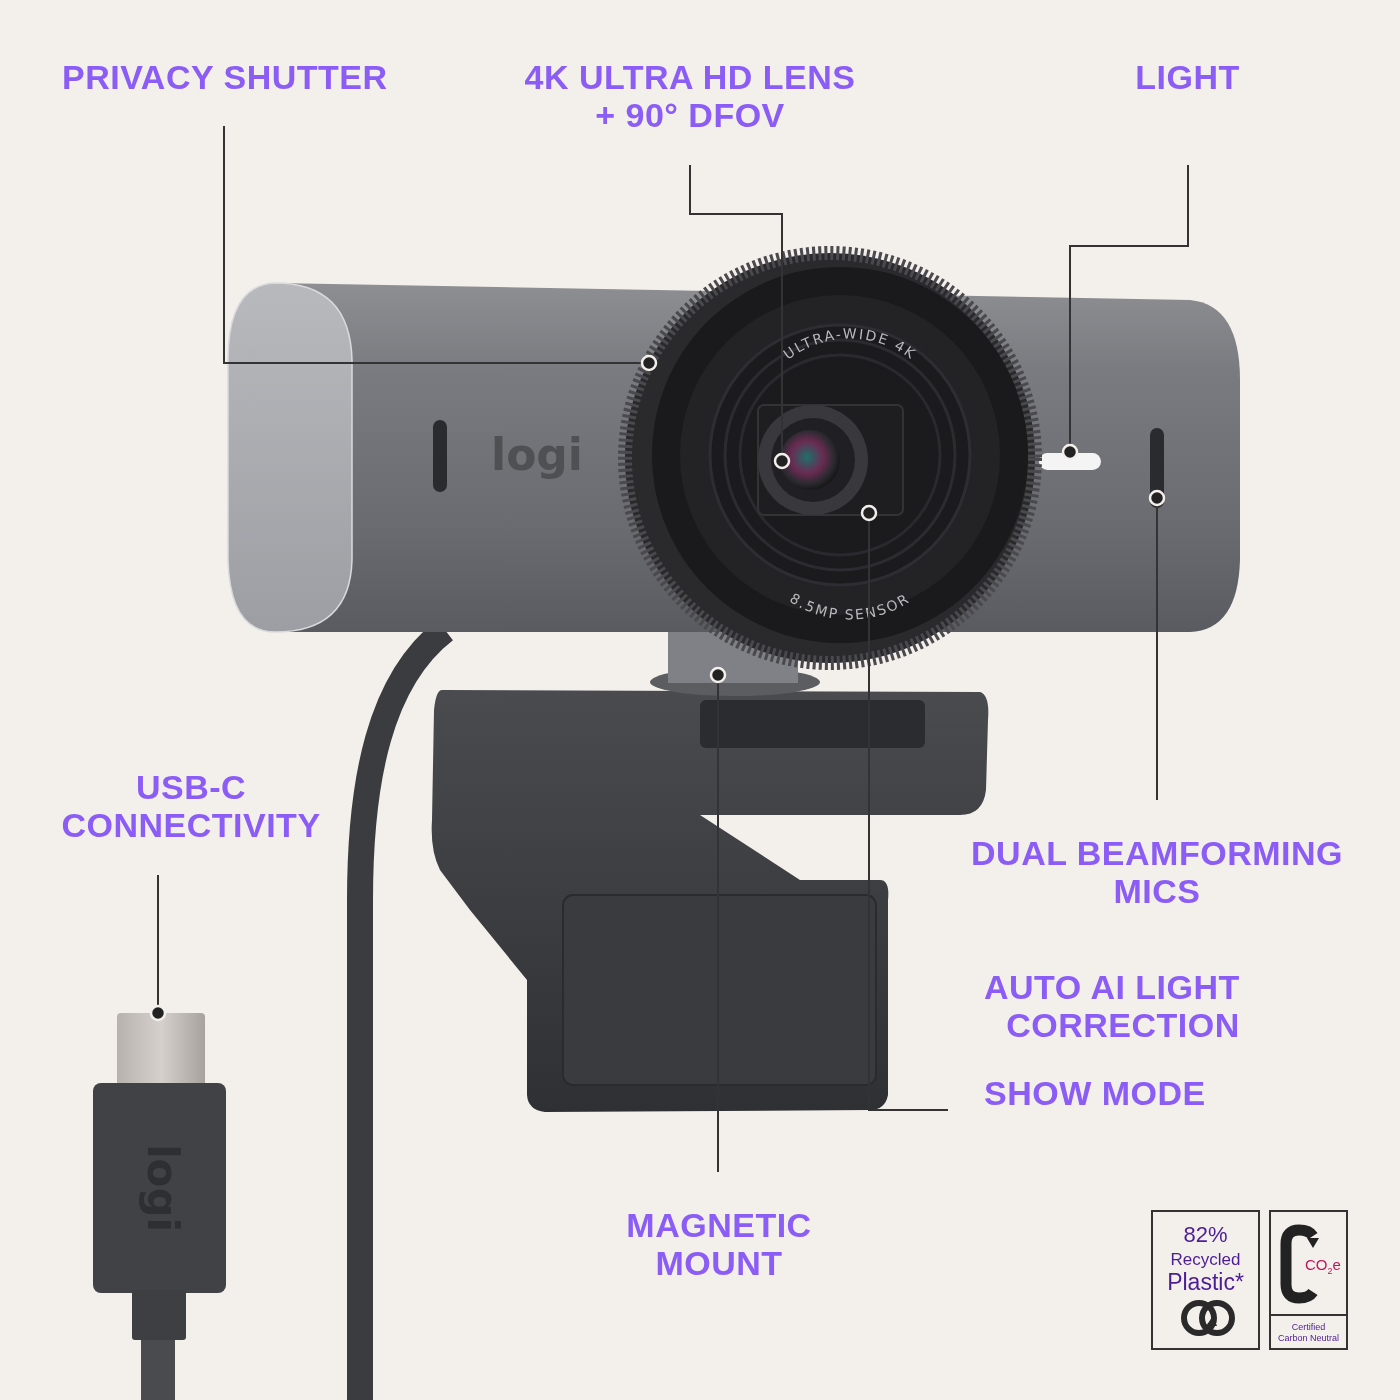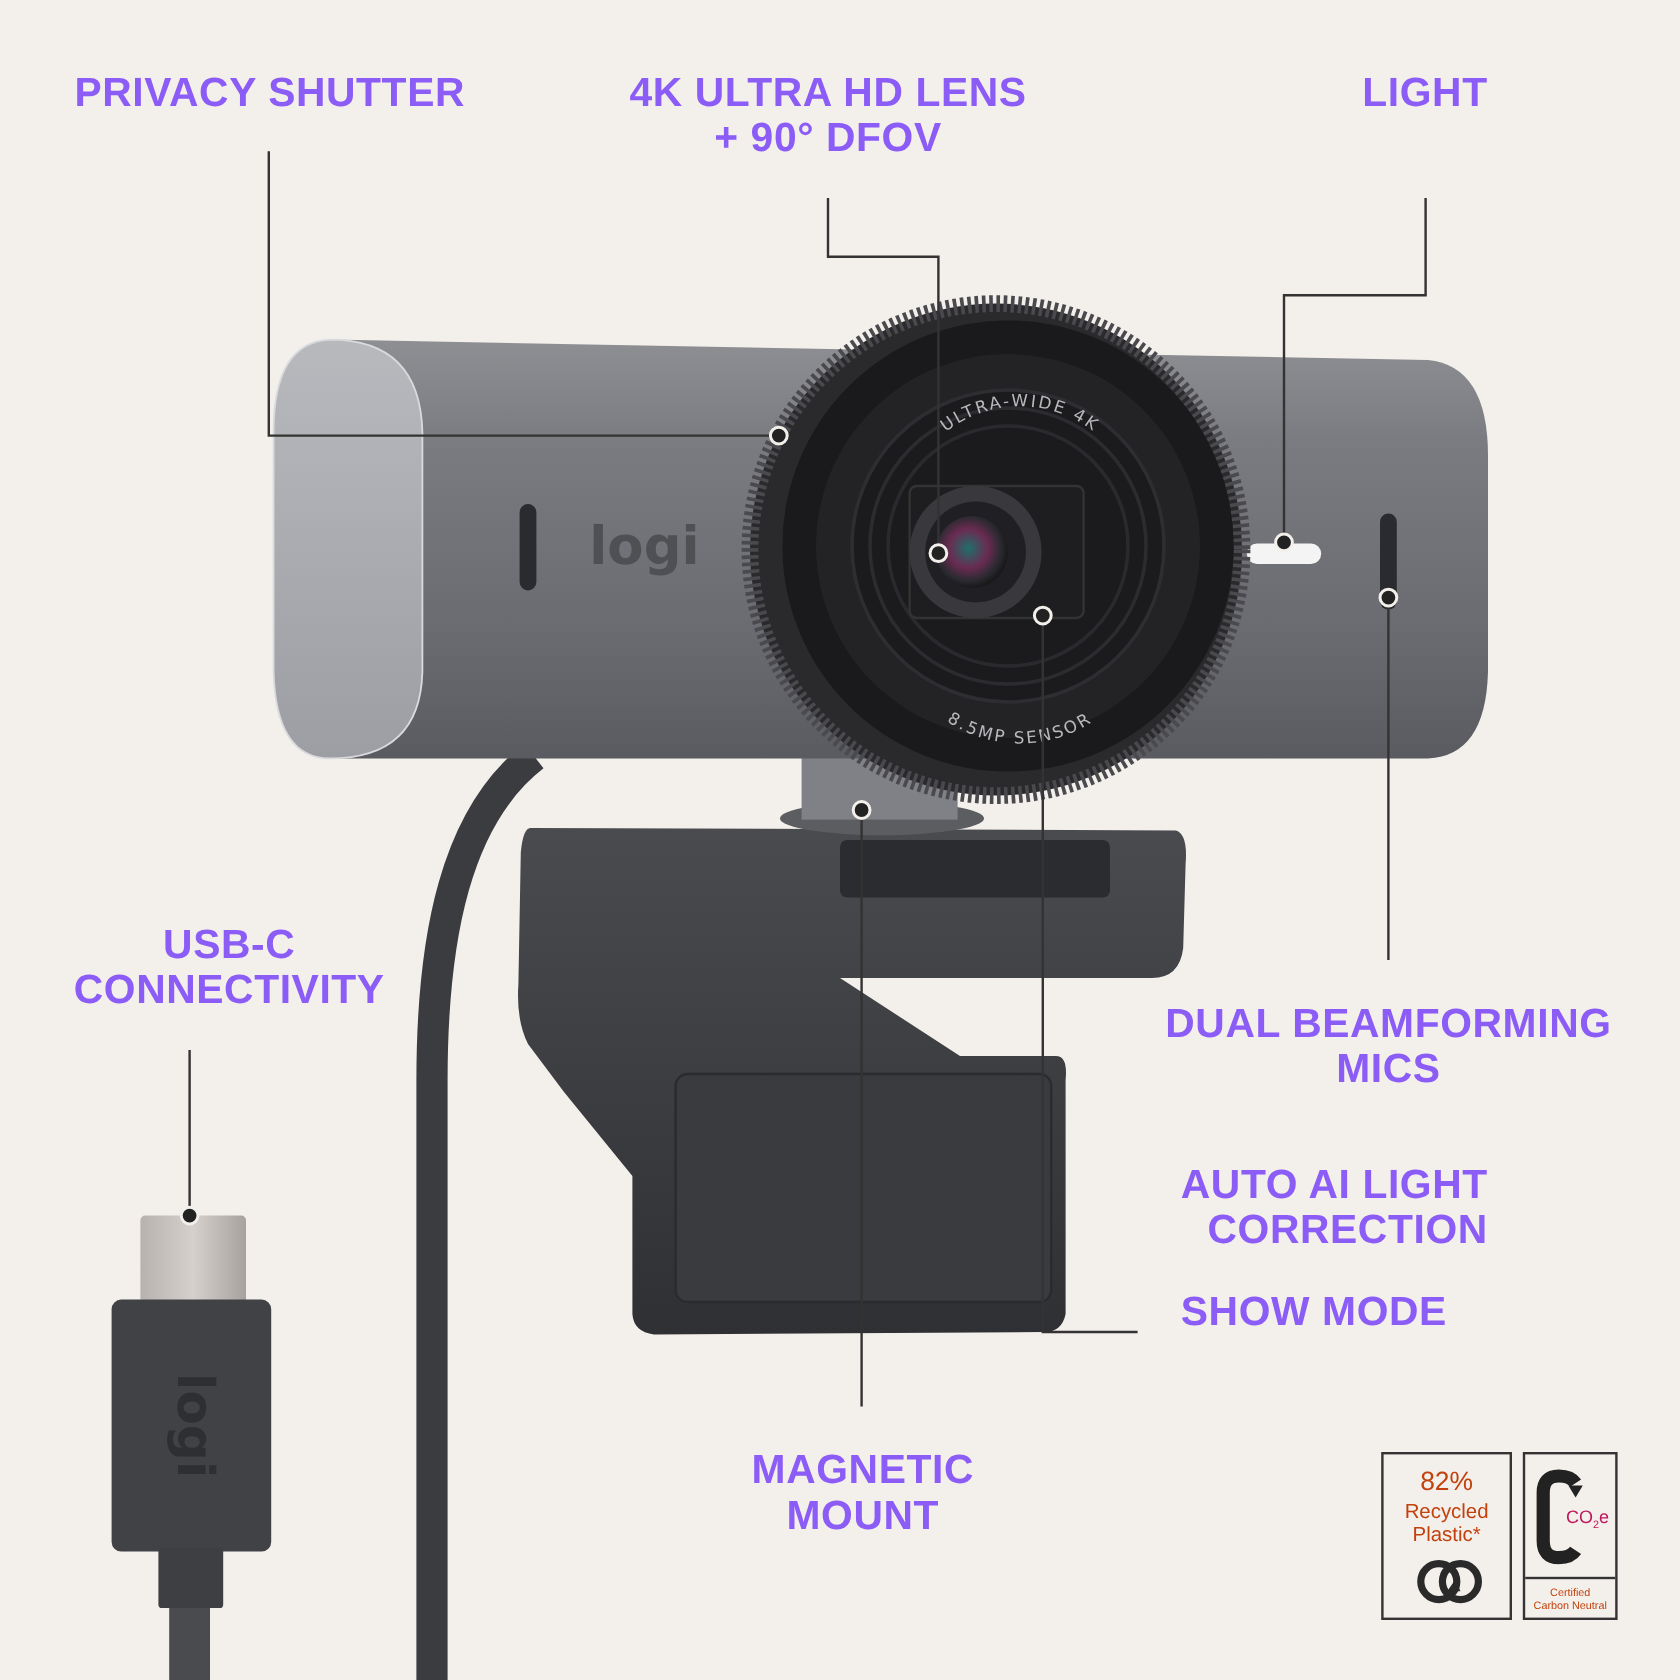--- a/index.html
+++ b/index.html
@@ -4,21 +4,21 @@
 <style>
   html, body { margin:0; padding:0; }
   body { width:1400px; height:1400px; background:#f3efeb; position:relative; overflow:hidden;
          font-family:"Liberation Sans", "DejaVu Sans", sans-serif; }
   .label { position:absolute; color:#8b5cf6; font-weight:700; font-size:34px; line-height:38px;
            letter-spacing:0.5px; text-align:center; white-space:nowrap; }
   .label.left { text-align:right; }
   .label span { display:block; }
   svg.scene { position:absolute; left:0; top:0; }
   .badge { position:absolute; border:2px solid #333; background:#f3efeb; box-sizing:border-box; }
-  .badge-text { position:absolute; left:0; right:0; text-align:center; color:#c2410c; }
+  .badge-text { position:absolute; left:0; right:0; text-align:center; color:#4c1d95; }
 </style>
 </head>
 <body>
 
 <svg class="scene" width="1400" height="1400" viewBox="0 0 1400 1400">
   <defs>
     <linearGradient id="bodyGrad" x1="0" y1="0" x2="0" y2="1">
       <stop offset="0" stop-color="#8e8f93"></stop>
       <stop offset="0.25" stop-color="#7a7b80"></stop>
       <stop offset="0.7" stop-color="#6a6b70"></stop>
@@ -141,21 +141,21 @@
   <span>SHOW MODE</span>
 </div>
 <div class="label" style="left:620px; top:1206px; width:198px;">
   <span>MAGNETIC</span>
   <span>MOUNT</span>
 </div>
 
 <div class="badge" style="left:1151px; top:1210px; width:109px; height:140px;">
   <div class="badge-text" style="top:10px; font-size:22px;">82%</div>
   <div class="badge-text" style="top:38px; font-size:17px;">Recycled</div>
-  <div class="badge-text" style="top:57px; font-size:17px;">Plastic*</div>
+  <div class="badge-text" style="top:57px; font-size:23px;">Plastic*</div>
   <svg style="position:absolute; left:26px; top:84px;" width="58" height="44" viewBox="0 0 58 44">
     <circle cx="20" cy="22" r="15" fill="none" stroke="#2a2a2a" stroke-width="6"></circle>
     <circle cx="38" cy="22" r="15" fill="none" stroke="#2a2a2a" stroke-width="6"></circle>
     <path d="M 27,30 L 34,20 L 38,30 Z" fill="#2a2a2a"></path>
   </svg>
 </div>
 <div class="badge" style="left:1269px; top:1210px; width:79px; height:140px;">
   <div style="position:absolute; left:0; right:0; top:0; height:102px;">
     <svg style="position:absolute; left:8px; top:12px;" width="40" height="80" viewBox="0 0 40 80">
       <path d="M 34,12 Q 30,6 20,6 Q 7,6 7,20 L 7,60 Q 7,74 20,74 Q 30,74 34,68" fill="none" stroke="#222" stroke-width="11"></path>

